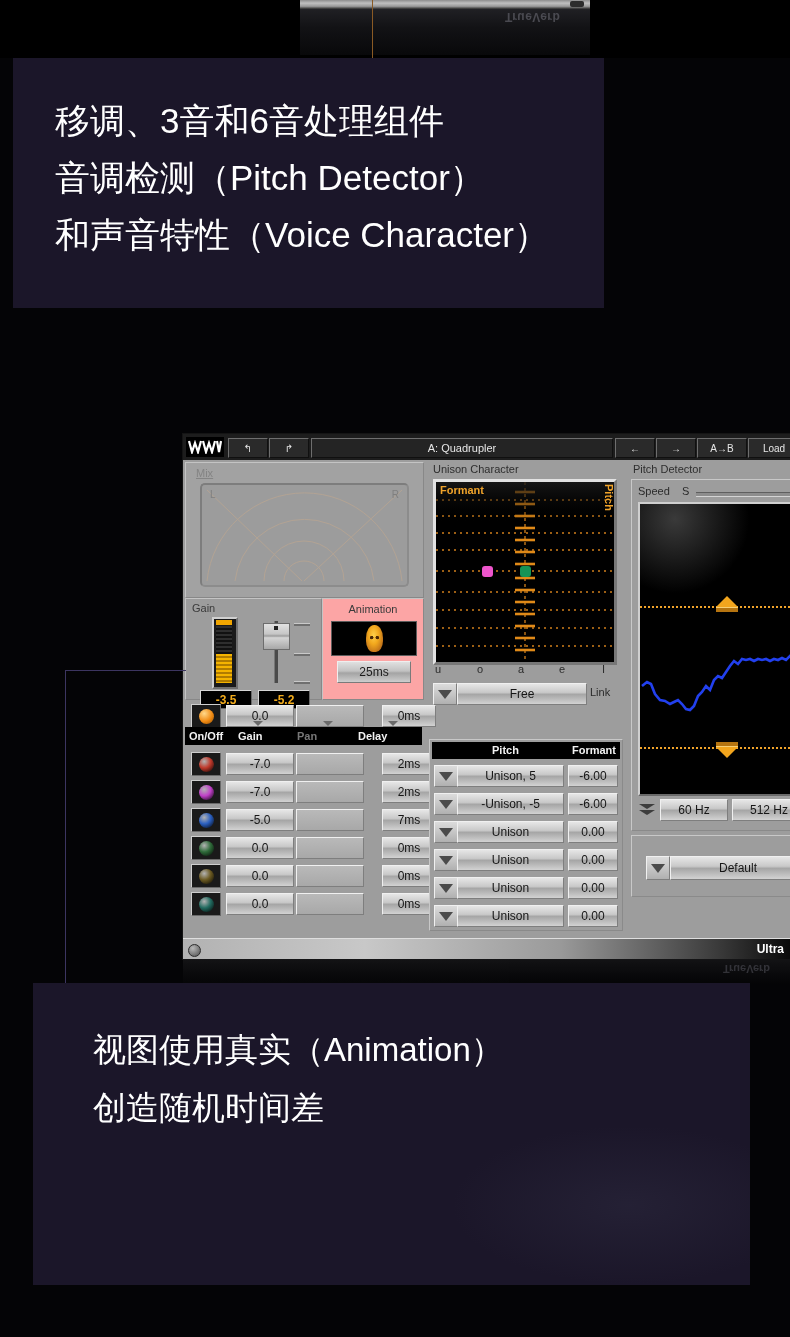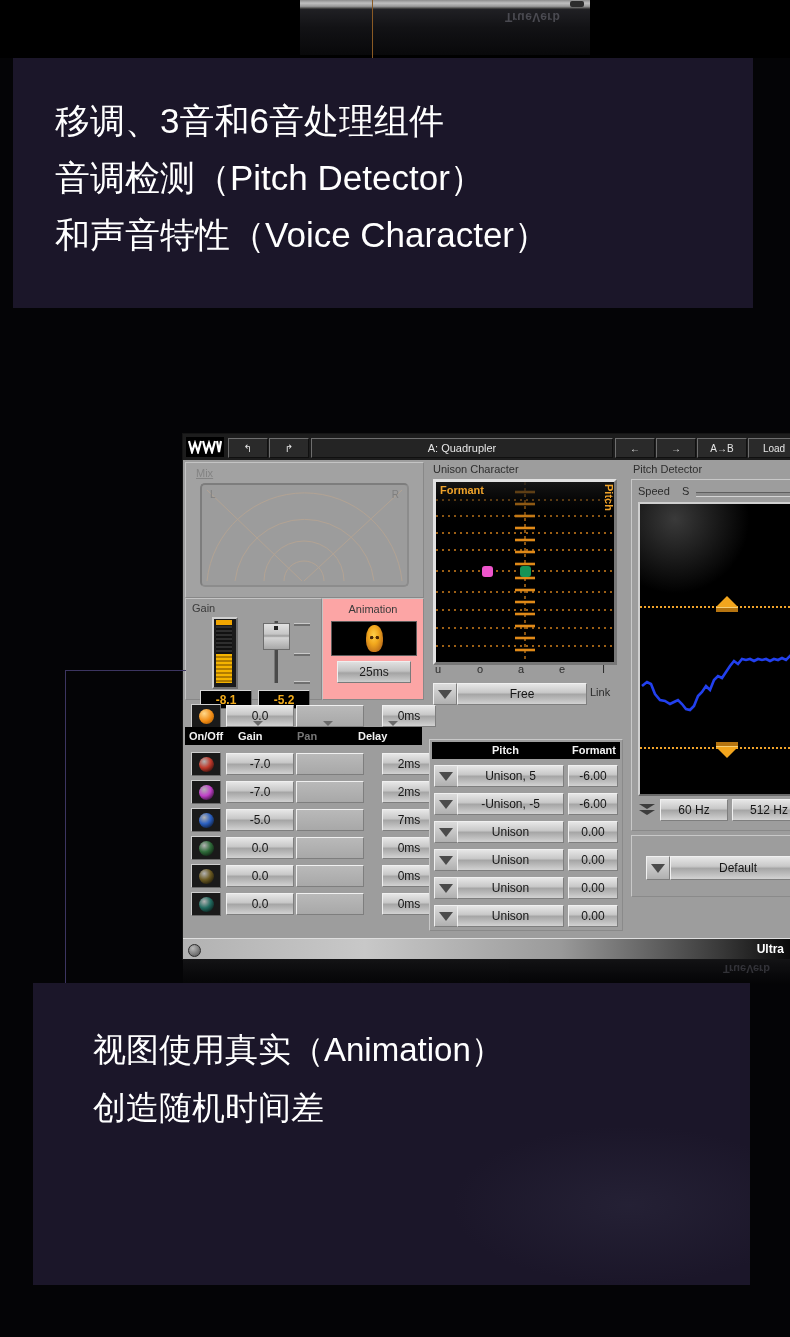--- a/index.html
+++ b/index.html
@@ -17,21 +17,21 @@
   #top-plugin-edge .knob{position:absolute;right:6px;top:1px;width:14px;height:6px;background:#2d2d2d;border-radius:2px;}
   #top-reflection{position:absolute;left:300px;top:9px;width:290px;height:46px;
      background:linear-gradient(180deg,#232327 0%,#141417 40%,#09090b 100%);opacity:.92;}
   #top-refl-text{position:absolute;left:505px;top:10px;
      font-size:12px;font-weight:bold;color:#5a5a62;letter-spacing:.5px;
      transform:scaleY(-1);opacity:.75;}
   #orange-vline{position:absolute;left:372px;top:0;width:1px;height:62px;background:#8a5a24;}
 
   
   .caption{position:absolute;background:#1b1629;}
-  #caption-top{left:13px;top:58px;width:740px;height:250px;}
+  #caption-top{left:13px;top:58px;width:591px;height:250px;}
   #caption-bottom{left:33px;top:983px;width:717px;height:302px;}
   .caption .lines{position:absolute;left:42px;top:34px;}
   #caption-bottom .lines{left:60px;top:38px;}
   .cap-line{color:#fff;font-size:35px;line-height:57px;white-space:nowrap;
       font-family:"Liberation Sans","DejaVu Sans",sans-serif;letter-spacing:0px;}
   #caption-bottom .cap-line{font-size:33px;line-height:58px;}
 
   
   #cap-bottom-texture{position:absolute;right:0;bottom:0;width:300px;height:160px;
      background:radial-gradient(ellipse at 60% 50%, rgba(70,70,95,.22), rgba(27,22,41,0) 70%);}
@@ -307,21 +307,21 @@
         </div>
       </div>
 
       <div id="gain-panel">
         <div id="gain-label">Gain</div>
         <div id="meter-frame">
           <div id="meter-cap"></div>
           <div id="meter-dark"></div>
           <div id="meter-lit"></div>
         </div>
-        <div id="gain-val">-8.1</div>
+        <div id="gain-val">-3.5</div>
         <div id="fader-track"></div>
         <div id="fader-knob">
             <div class="dot"></div>
           </div>
         <div class="f-tick" style="top:24px"></div>
         <div class="f-tick" style="top:54px"></div>
         <div class="f-tick" style="top:82px"></div>
         <div id="fader-val">-5.2</div>
       </div>
 

